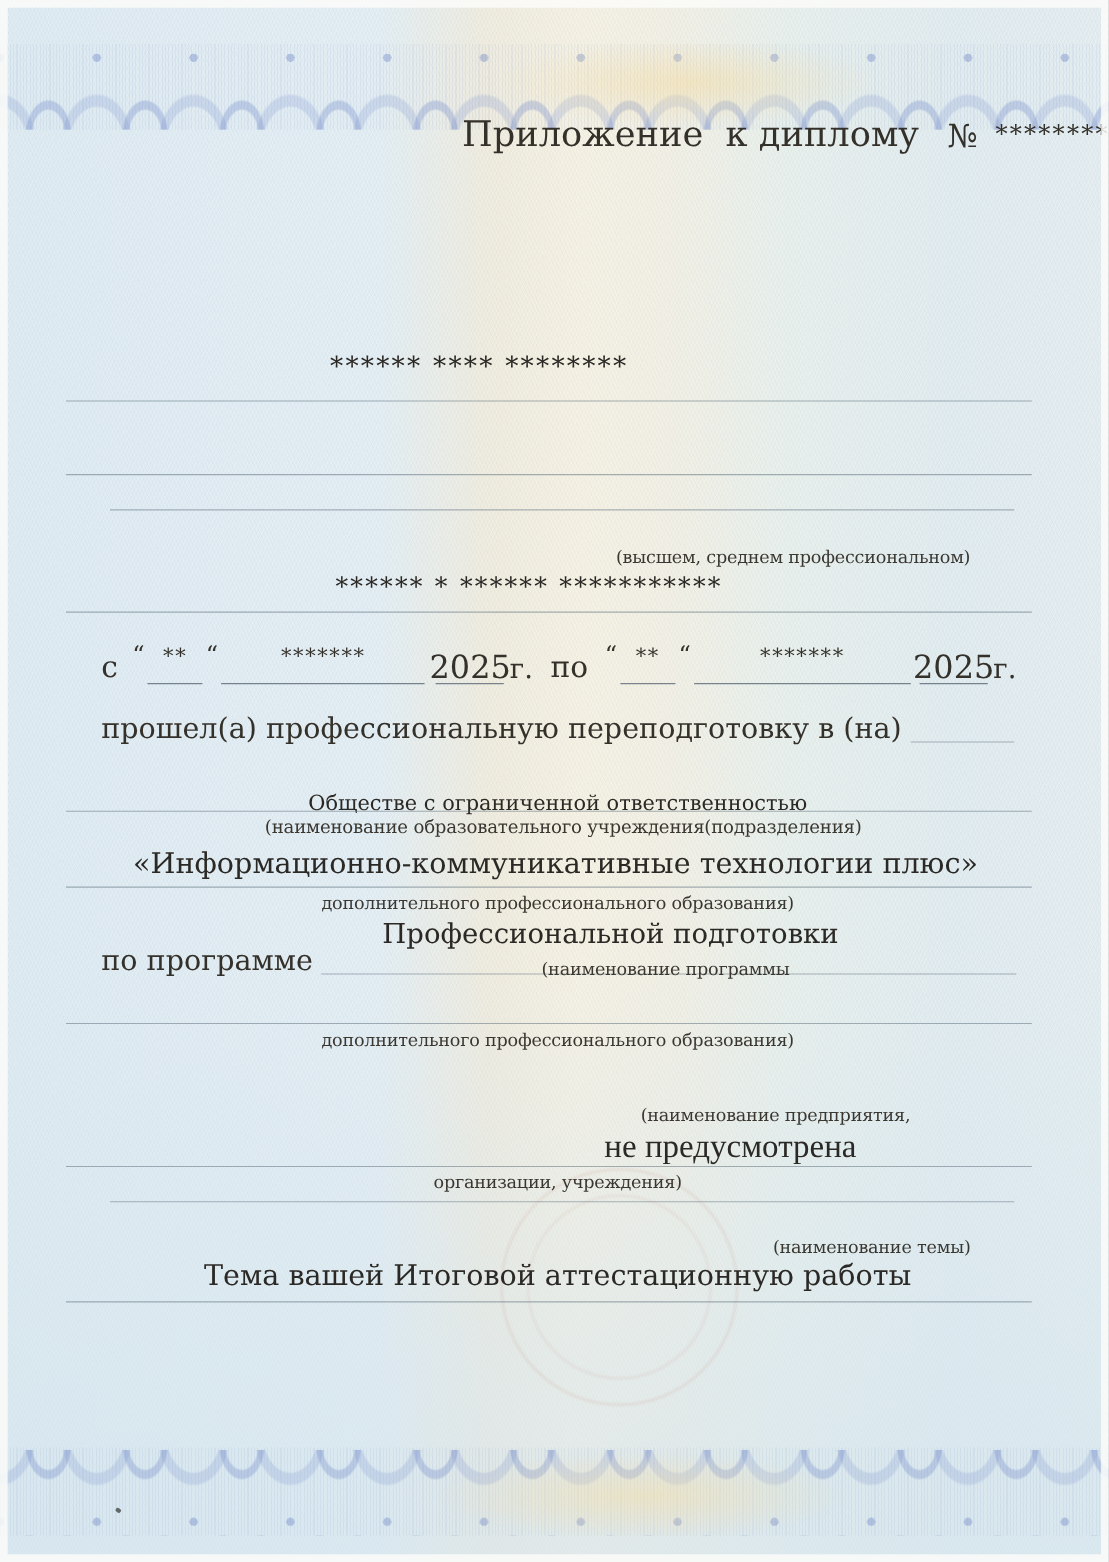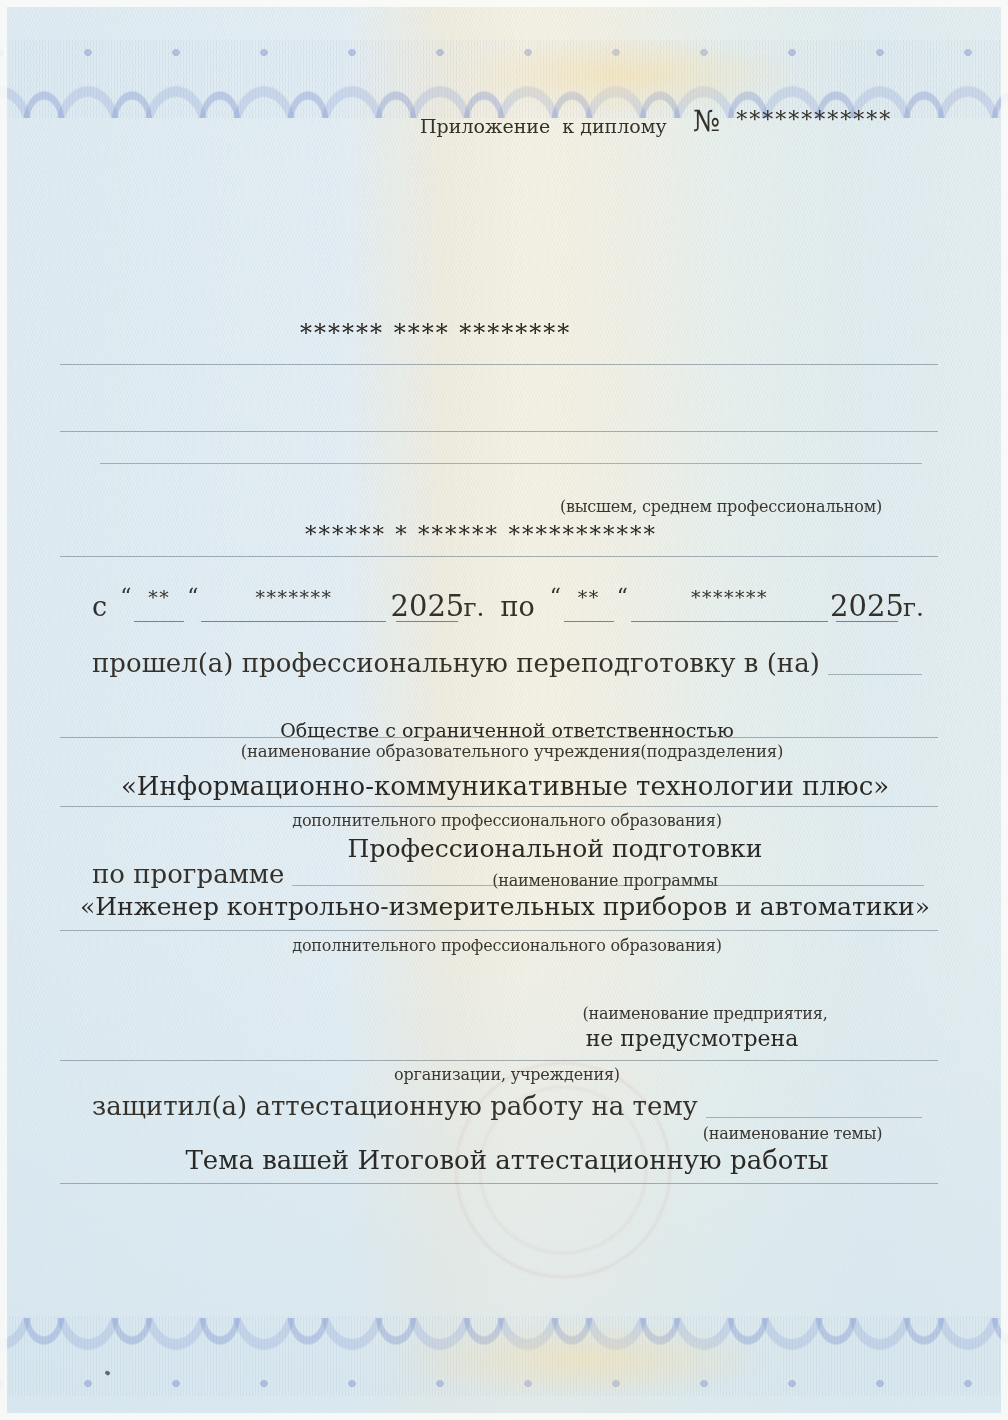--- a/index.html
+++ b/index.html
@@ -70,21 +70,21 @@
 
 <div class="page">
   <div class="deco-band top"></div>
   <div class="deco-band bottom"></div>
   <div class="seal">
       <div class="seal-inner"></div>
     </div>
   <div class="speck"></div>
 
   <div class="abs row" style="top:104px;left:420px;">
-    <span class="lbl pre" style="font-size:19px;">Приложение  к диплому</span>
+    <span class="lbl pre" style="font-size:32px;">Приложение  к диплому</span>
     <span style="font-size:29px;margin-left:26px;">№</span>
     <span class="stars" style="font-size:22px;margin:0 0 6px 16px;">************</span>
   </div>
 
   <div class="val stars" style="top:319px;left:300px;font-size:24px;">****** **** ********</div>
   <div class="hline" style="top:364px;"></div>
   <div class="hline" style="top:431px;"></div>
 
   <div class="abs row" style="top:463px;left:92px;width:830px;">
     <span class="fill"></span>
@@ -132,31 +132,29 @@
   <div class="val center" style="top:771px;left:60px;width:890px;font-size:26px;">«Информационно-коммуникативные технологии плюс»</div>
   <div class="hline" style="top:806px;"></div>
   <div class="hint" style="top:811px;left:92px;width:830px;">дополнительного профессионального образования)</div>
 
   <div class="abs row" style="top:835px;left:92px;width:832px;margin-top:25px;">
     <span class="lbl">по программе</span>
     <span class="fill"></span>
   </div>
   <div class="val center" style="top:834px;left:280px;width:550px;font-size:25px;">Профессиональной подготовки</div>
   <div class="hint" style="top:871px;left:440px;width:330px;">(наименование программы</div>
-  <div class="val center" style="top:892px;left:60px;width:890px;font-size:25px;">«Инженер контрольно-измерительных приборов и автоматики»</div>
   <div class="hline" style="top:930px;"></div>
   <div class="hint" style="top:936px;left:92px;width:830px;">дополнительного профессионального образования)</div>
 
   <div class="hint" style="top:1004px;left:575px;width:260px;">(наименование предприятия,</div>
-  <div class="val center" style="top:1026px;left:452px;width:480px;font-size:22px;">не предусмотрена</div>
+  <div class="val center" style="top:1026px;left:424px;width:480px;font-size:30px;font-family:Liberation Serif, serif;">не предусмотрена</div>
   <div class="hline" style="top:1060px;"></div>
   <div class="hint" style="top:1065px;left:92px;width:830px;">организации, учреждения)</div>
 
   <div class="abs row" style="top:1092px;left:92px;width:830px;">
-    <span class="lbl">защитил(а) аттестационную работу на тему</span>
     <span class="fill"></span>
   </div>
   <div class="hint" style="top:1124px;left:665px;width:255px;">(наименование темы)</div>
   <div class="val center" style="top:1145px;left:92px;width:830px;font-size:26px;">Тема вашей Итоговой аттестационную работы</div>
   <div class="hline" style="top:1183px;"></div>
 
   <div class="frame"></div>
 </div>
 
 </body></html>

